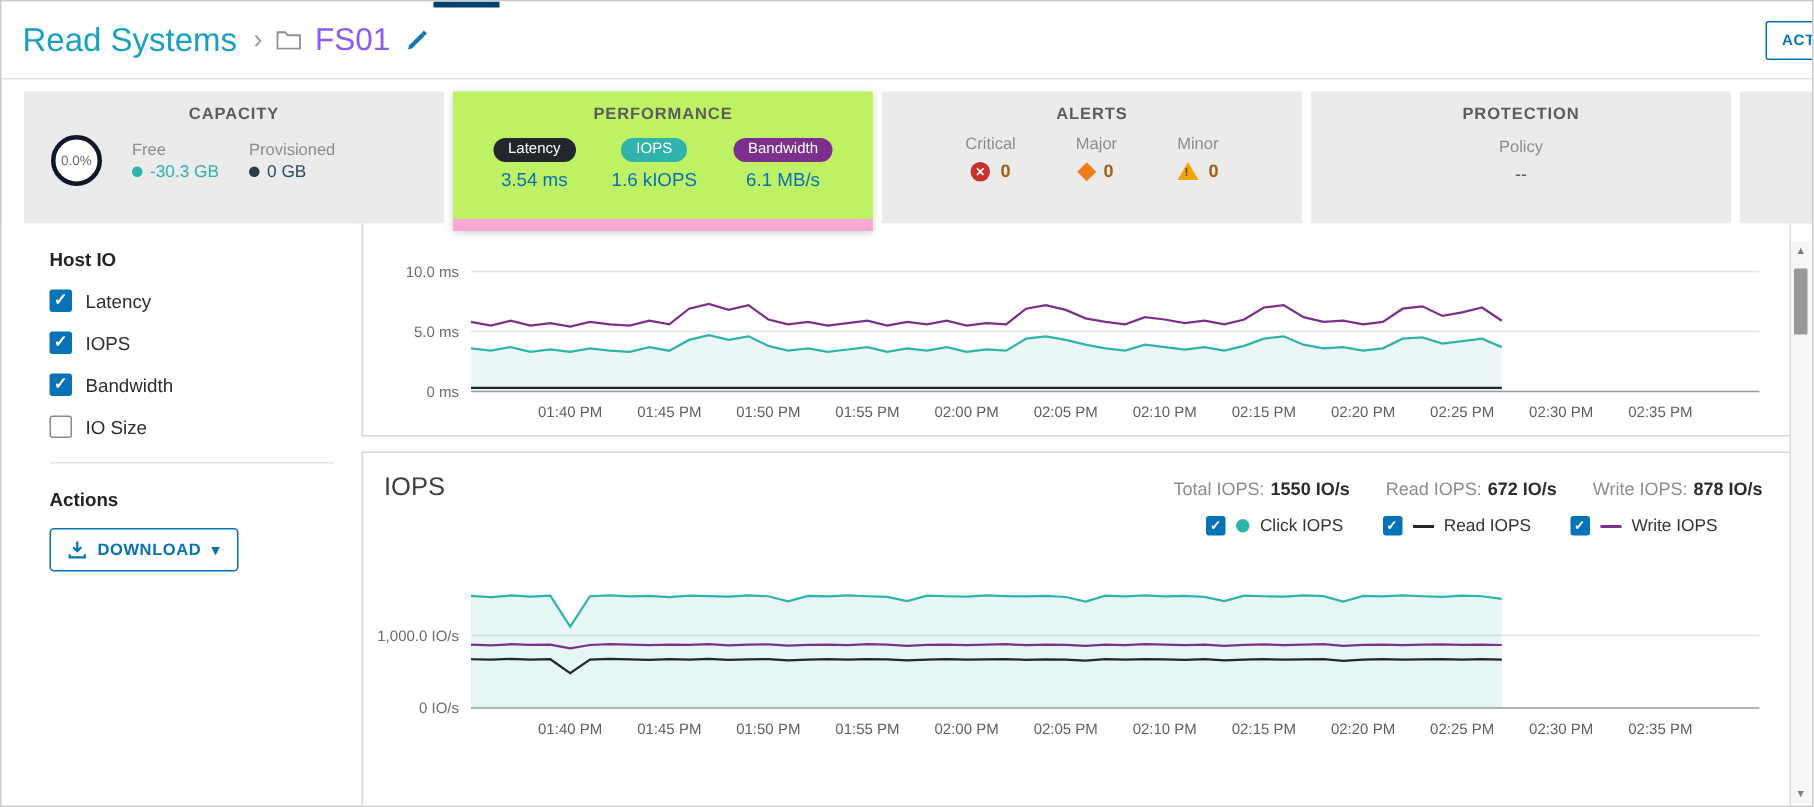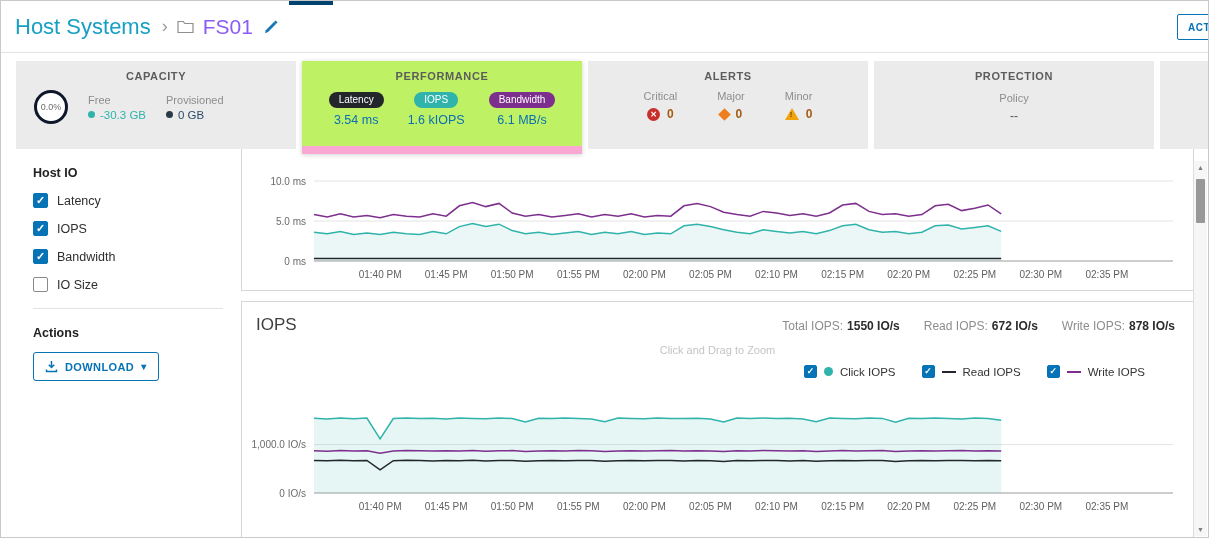--- a/index.html
+++ b/index.html
@@ -87,21 +87,21 @@
   .vs-up { position: absolute; top: 3px; left: 0; right: 0; text-align: center; font-size: 7px; color: #7d7d7d; cursor: pointer; }
   .vs-thumb { position: absolute; top: 18px; left: 2px; width: 9px; height: 44px; background: #989898; border-radius: 1px; cursor: pointer; }
   .vs-down { position: absolute; bottom: 3px; left: 0; right: 0; text-align: center; font-size: 7px; color: #7d7d7d; cursor: pointer; }
 </style>
 </head>
 <body>
 
 <div class="page">
 
   <div class="topbar">
-    <span class="page-title">Host Systems</span>
+    <span class="page-title">Read Systems</span>
     <span class="crumb-sep">›</span>
     <span>
       <svg width="17" height="13" viewBox="0 0 17 13">
           <path d="M1 1.5 h5.2 l1.6 2 H16 v9 H1 z" fill="none" stroke="#8f8f8f" stroke-width="1.2"></path>
         </svg>
     </span>
     <span class="fs-name">FS01</span>
     <span class="edit-icon">
       <svg width="14" height="14" viewBox="0 0 14 14">
           <path d="M1 13 L1.8 10.2 L10.2 1.8 L12.2 3.8 L3.8 12.2 Z" fill="#1576b5"></path>
@@ -272,21 +272,20 @@
           <span>Total IOPS:</span><span class="s-value">1550 IO/s</span>
         </div>
         <div class="stat-pair">
           <span>Read IOPS:</span><span class="s-value">672 IO/s</span>
         </div>
         <div class="stat-pair">
           <span>Write IOPS:</span><span class="s-value">878 IO/s</span>
         </div>
       </div>
     </div>
-    <div class="zoom-hint">Click and Drag to Zoom</div>
     <div class="legend">
       <div class="legend-item">
         <span class="cb small on"></span>
         <span class="marker-dot"></span>
         <span>Click IOPS</span>
       </div>
       <div class="legend-item">
         <span class="cb small on"></span>
         <span class="marker-line"></span>
         <span>Read IOPS</span>

